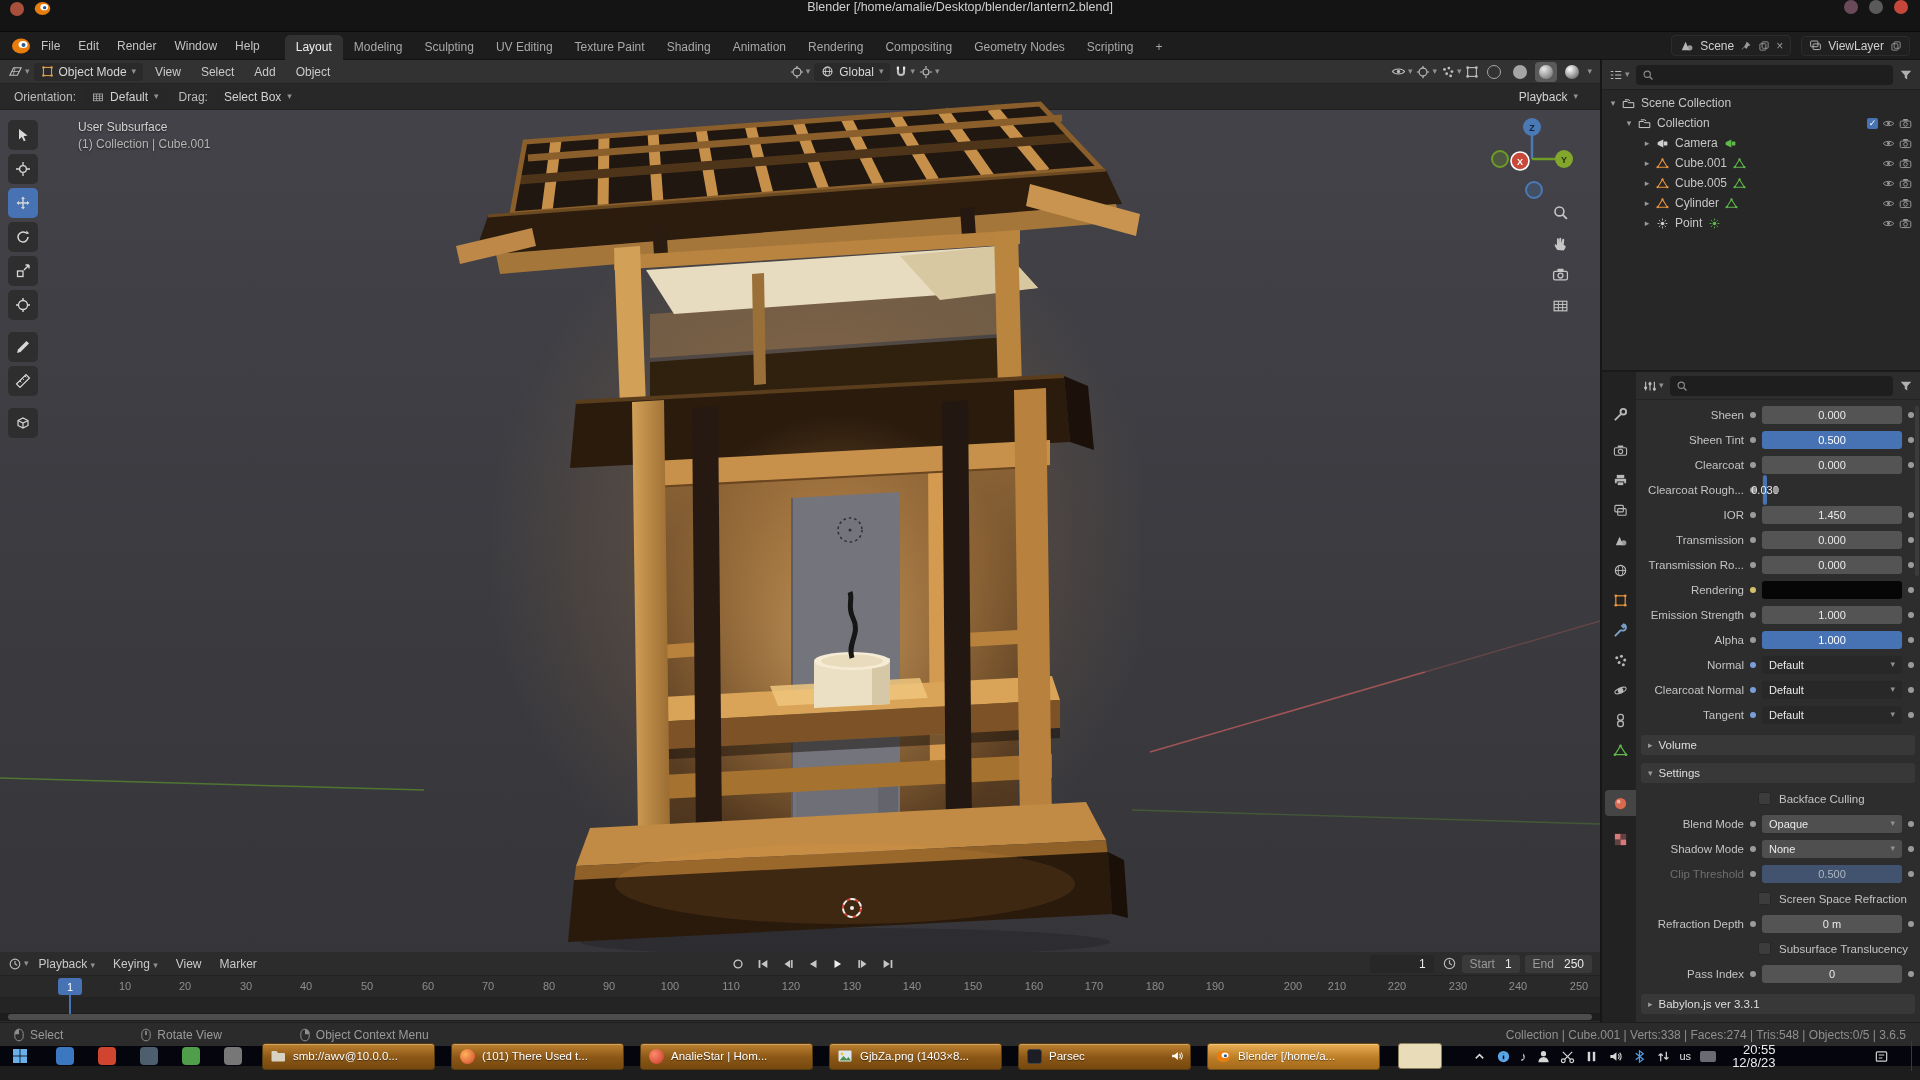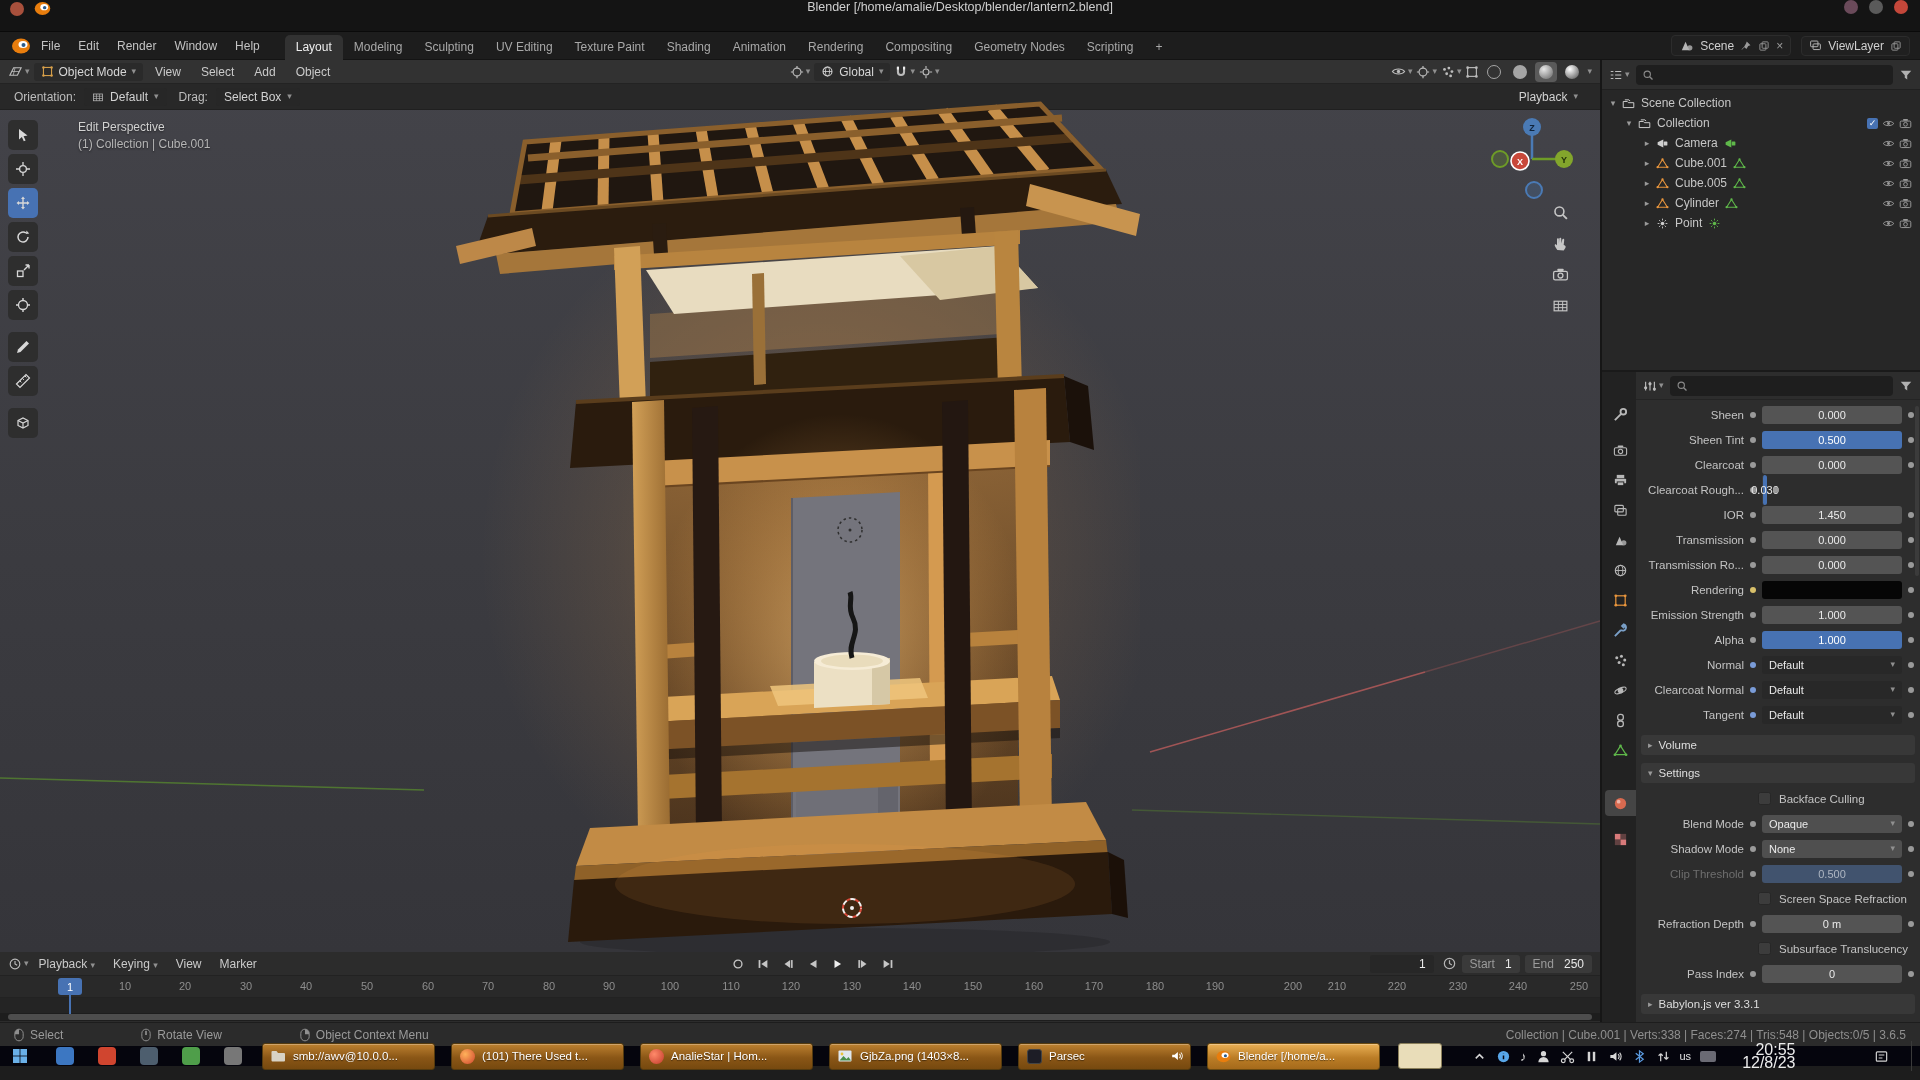--- a/index.html
+++ b/index.html
@@ -111,21 +111,21 @@
   .startbtn{width:32px;height:28px;display:flex;align-items:center;justify-content:center;color:#cfe6ff}
   .pin{width:26px;height:26px;border-radius:4px;display:flex;align-items:center;justify-content:center}
   .pinsq{width:18px;height:18px;border-radius:4px}
   .app{width:173px;height:27px;border-radius:3px;background:linear-gradient(180deg,#bd8130,#8a5616 55%,#76490f);border:1px solid #543a0e;box-shadow:inset 0 1px 0 rgba(255,255,255,.28);display:flex;align-items:center;gap:6px;padding:0 6px;color:#fff;font-size:11.5px}
   .app.active{background:linear-gradient(180deg,#eab055,#bb7d26 55%,#a56a1b);border-color:#6b4a10}
   .applabel{white-space:nowrap;overflow:hidden;text-overflow:ellipsis;max-width:124px;text-shadow:0 1px 1px rgba(0,0,0,.5)}
   .appic{width:18px;height:18px;flex:0 0 auto;display:flex;align-items:center;justify-content:center}
   .cream{width:44px;height:26px;background:#e9ddb9;border:1px solid #8a7f5a;border-radius:3px;margin-left:2px}
   .tray{display:flex;align-items:center;gap:9px;margin-left:14px;color:#d6d6d6}
   .tri16{width:15px;height:15px}
-  .clock{display:flex;flex-direction:column;align-items:flex-end;justify-content:center;font-size:16px;line-height:13px;color:#ececec;margin:0 10px}
+  .clock{display:flex;flex-direction:column;align-items:flex-end;justify-content:center;font-size:13px;line-height:13px;color:#ececec;margin:0 0}
   .sliver{width:5px;height:30px;border-left:1px solid #3a3a3a;margin-left:6px}
   .note{font-size:13px;color:#d6d6d6}
   .lang{font-size:11px;color:#e2e2e2}
 </style>
 </head>
 <body>
 
 <svg width="0" height="0" style="position:absolute">
   <symbol id="i-eye" viewBox="0 0 16 16">
       <path d="M1.5 8C4 4.5 12 4.5 14.5 8C12 11.5 4 11.5 1.5 8Z" fill="none" stroke="currentColor" stroke-width="1.2"></path>
@@ -653,21 +653,21 @@
       <polygon points="708,768 724,776 728,834 712,830" fill="#1b1008"></polygon>
       <ellipse cx="445" cy="800" rx="230" ry="40" fill="rgba(255,170,80,0.10)"></ellipse>
 
       <g>
         <circle cx="452" cy="824" r="9" stroke="#d84a3a" stroke-width="2" fill="none" stroke-dasharray="5,4"></circle>
         <circle cx="452" cy="824" r="9" stroke="#f2f2f2" stroke-width="2" fill="none" stroke-dasharray="5,4" stroke-dashoffset="4.5"></circle>
         <circle cx="452" cy="824" r="2" fill="#efefef"></circle>
       </g>
     </svg>
 
-    <div class="ovl" style="top:36px">Edit Perspective</div>
+    <div class="ovl" style="top:36px">User Subsurface</div>
     <div class="ovl" style="top:53px;color:#b5b5b5">(1) Collection | Cube.001</div>
 
     <div class="tools">
       <div class="tool">
           <svg class="ic" width="16" height="16">
             <use href="#i-select"></use>
           </svg>
         </div>
       <div class="tool">
           <svg class="ic" width="16" height="16">

